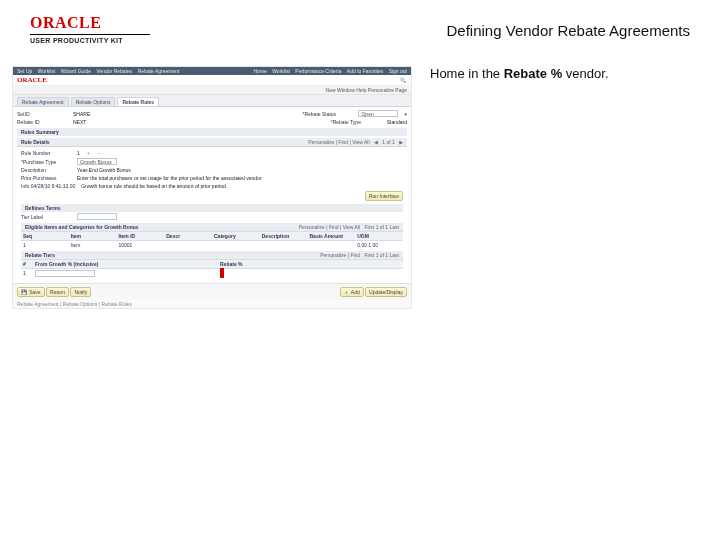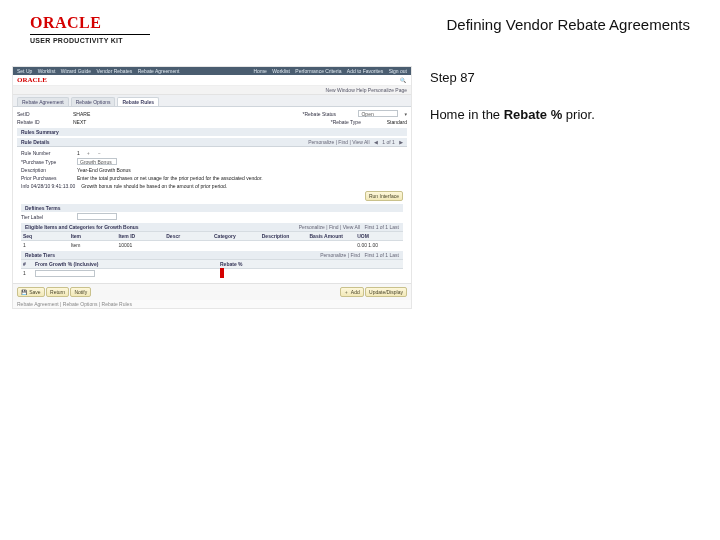--- a/index.html
+++ b/index.html
@@ -3,21 +3,21 @@
 <meta charset="utf-8">
 <style>
   * { margin: 0; padding: 0; box-sizing: border-box; }
   body { font-family: Arial, Helvetica, sans-serif; width: 720px; height: 540px; background: #fff; position: relative; }
 
   .header { display: flex; justify-content: space-between; align-items: flex-start; padding: 14px 30px 6px 30px; }
   .logo-block { display: flex; flex-direction: column; }
   .oracle-logo { font-family: Georgia, serif; font-weight: bold; color: #d40000; font-size: 16px; letter-spacing: 0.5px; }
   .logo-rule { height:1px; background:#000; width:120px; margin: 2px 0 2px 0; }
   .upk { font-size: 7px; letter-spacing: 0.3px; color:#222; font-weight: bold; }
-  .page-title { font-size: 15px; color:#111; margin-top:2px; }
+  .page-title { font-size: 15px; color:#111; margin-top:8px; }
 
   .content { display:flex; padding: 16px 30px 0 12px; gap: 18px; }
   .shot-col { flex: 0 0 400px; }
   .text-col { flex: 1; font-size: 13px; color:#111; }
   .step-line { margin: 4px 0 22px 0; }
   .instr-line { }
 
   
   .shot { width:400px; font-size:5px; color:#555; border:1px solid #e6e6e6; background:#fafafa; }
   .shot .topnav { background:#4a5d70; color:#fff; display:flex; justify-content:space-between; padding:1px 4px; }
@@ -228,19 +228,18 @@
           <span class="btn">
               <span>Update/Display</span>
             </span>
         </div>
       </div>
       <div class="tiny">Rebate Agreement | Rebate Options | Rebate Rules</div>
     </div>
   </div>
 
   <div class="text-col">
-    <div class="step-line">Step 87</div>
     <div class="instr-line">
-      <span>Home in the </span><b>Rebate %</b><span> prior.</span>
+      <span>Home in the </span><b>Rebate %</b><span> vendor.</span>
     </div>
   </div>
 
 </div>
 
 </body></html>

